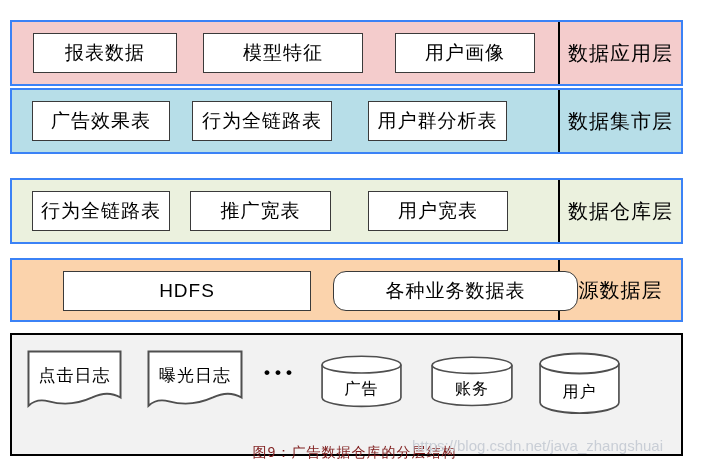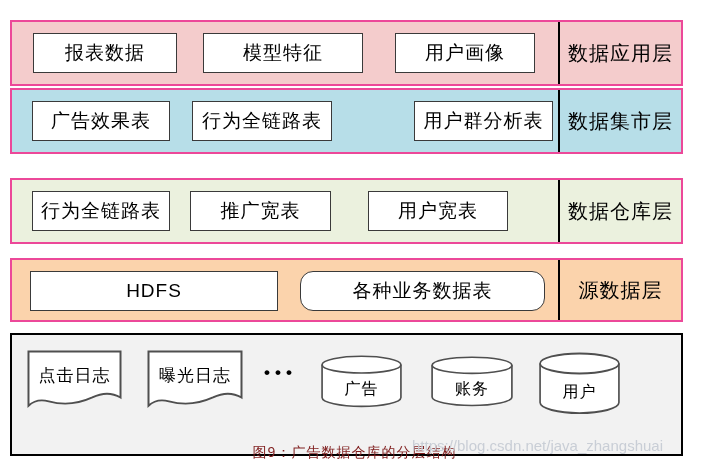--- a/index.html
+++ b/index.html
@@ -1,34 +1,34 @@
 <!DOCTYPE html>
 <html><head>
 <meta charset="utf-8">
 <style>
   html,body{margin:0;padding:0;background:#fff;}
   .page{position:relative;width:709px;height:468px;background:#ffffff;overflow:hidden;
         font-family:"Liberation Sans","DejaVu Sans",sans-serif;color:#000;}
 
   
-  .band{position:absolute;left:10px;width:673px;border:2px solid #ec4899;
+  .band{position:absolute;left:10px;width:673px;border:2px solid #3b82f6;
         box-sizing:border-box;display:flex;}
   .band1{top:20px;height:66px;}
   .band2{top:88px;height:66px;}
   .band3{top:178px;height:66px;}
-  .band4{top:258px;height:64px;}
+  .band4{top:258px;height:64px;padding-left:33px;}
   .band-content{flex:1;position:relative;}
   .band-label{width:121px;border-left:2px solid #000;display:flex;align-items:center;
               justify-content:center;font-size:20px;letter-spacing:1px;}
 
   .box{position:absolute;top:11px;height:40px;background:#fff;border:1.5px solid #3a3a3a;
        box-sizing:border-box;display:flex;align-items:center;justify-content:center;
        font-size:19px;letter-spacing:1px;}
   .l0b0{left:21px;width:144px;} .l0b1{left:191px;width:160px;} .l0b2{left:383px;width:140px;}
-  .l1b0{left:20px;width:138px;} .l1b1{left:180px;width:140px;} .l1b2{left:356px;width:139px;margin-left:46px;}
+  .l1b0{left:20px;width:138px;} .l1b1{left:180px;width:140px;} .l1b2{left:356px;width:139px;}
   .l2b0{left:20px;width:138px;} .l2b1{left:178px;width:141px;} .l2b2{left:356px;width:140px;}
   .l3b0{left:18px;width:248px;} .l3b1{left:288px;width:245px;border-radius:13px;}
 
   
   .band5{position:absolute;left:10px;top:333px;width:673px;height:123px;
          border:2px solid #000;box-sizing:border-box;background:#f2f2f2;}
   .shape{position:absolute;}
   .shape svg{position:absolute;left:0;top:0;width:100%;height:100%;}
   .doc1{left:15px;top:15px;width:95px;height:62px;}
   .doc2{left:135px;top:15px;width:96px;height:62px;}

